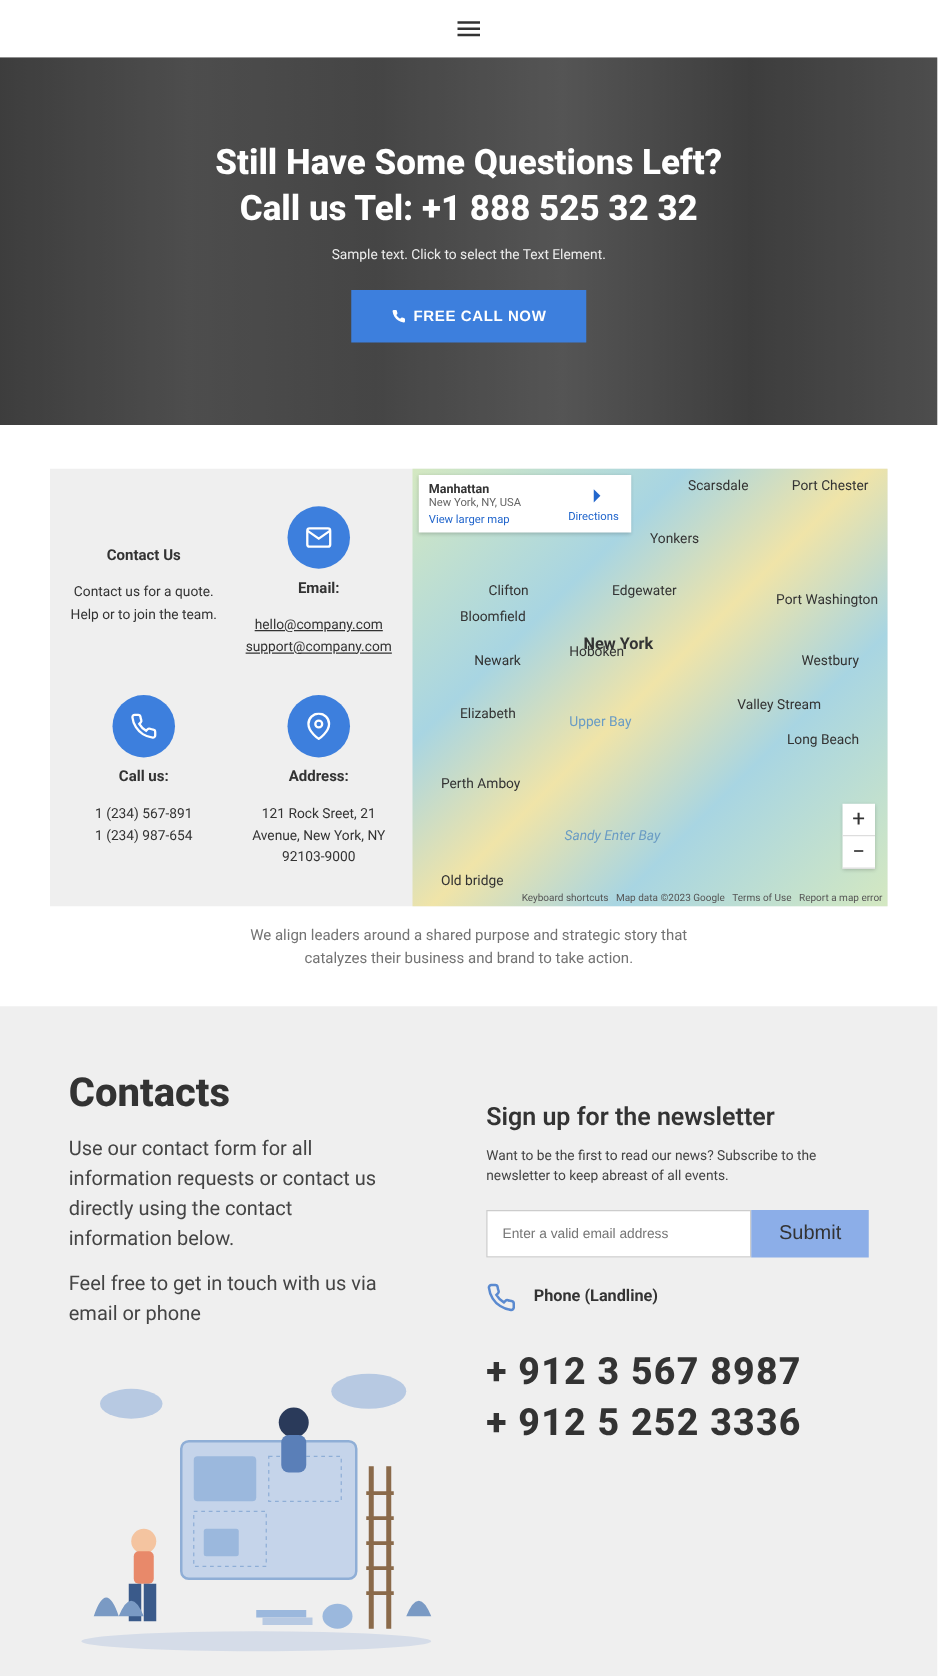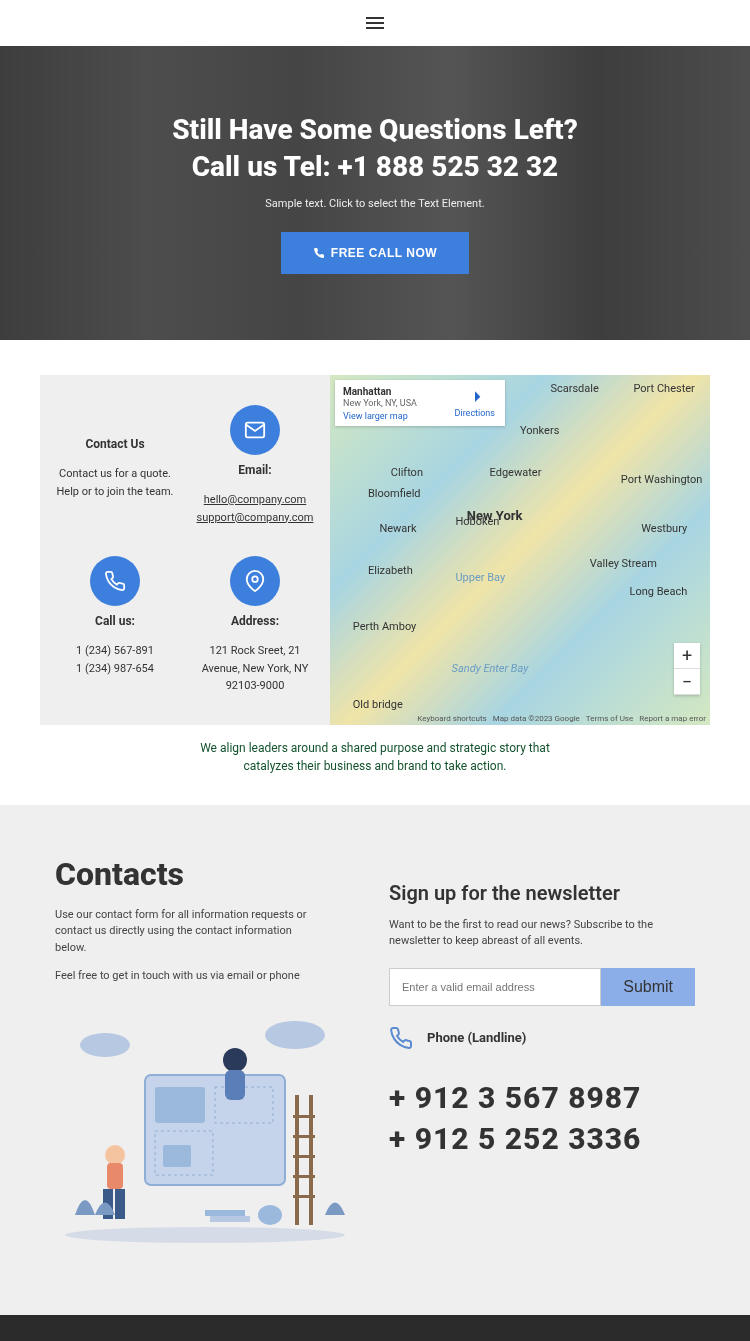--- a/index.html
+++ b/index.html
@@ -26,25 +26,25 @@
 .map-box { position: absolute; top: 5px; left: 5px; background: #fff; padding: 6px 8px 5px; font-size: 10px; width: 170px; box-shadow: 0 1px 3px rgba(0,0,0,0.2); }
 .map-box strong { display: block; font-size: 10px; }
 .map-box .sub { color: #666; font-size: 9px; margin: 1px 0 3px; }
 .map-box .link { color: #2266cc; font-size: 9px; }
 .map-dir { position: absolute; top: 10px; right: 10px; text-align: center; color: #2266cc; font-size: 9px; }
 .map-zoom { position: absolute; bottom: 30px; right: 10px; width: 26px; background: #fff; box-shadow: 0 1px 3px rgba(0,0,0,0.2); }
 .map-zoom div { height: 26px; display: flex; align-items: center; justify-content: center; font-size: 18px; border-bottom: 1px solid #ddd; cursor: pointer; }
 .map-attr { position: absolute; bottom: 2px; right: 4px; font-size: 8px; color: #555; }
 .map-attr span { margin-left: 6px; }
 .map-label { position: absolute; font-size: 11px; color: #333; }
-.under-text { text-align: center; font-size: 12px; line-height: 1.5; margin-top: 14px; color: #14532d; padding: 0 150px; }
+.under-text { text-align: center; font-size: 12px; line-height: 1.5; margin-top: 14px; color: #737373; padding: 0 150px; }
 .section-contacts { background: #efefef; padding: 50px 55px 70px; display: flex; gap: 28px; }
 .contacts-left { flex: 1; }
 .contacts-left h2 { font-size: 32px; font-weight: 800; margin-bottom: 14px; }
-.contacts-left p { font-size: 11px; line-height: 1.5; margin-bottom: 12px; color: #444; max-width: 260px; }
+.contacts-left p { font-size: 16px; line-height: 1.5; margin-bottom: 12px; color: #444; max-width: 260px; }
 .illustration { margin-top: 30px; width: 300px; height: 230px; position: relative; }
 .contacts-right { flex: 1; padding-top: 26px; }
 .contacts-right h3 { font-size: 20px; font-weight: 600; margin-bottom: 12px; }
 .contacts-right p.desc { font-size: 11px; line-height: 1.5; color: #444; margin-bottom: 18px; }
 .email-row { display: flex; margin-bottom: 20px; }
 .email-row input { flex: 1; border: 1px solid #ccc; padding: 10px 12px; font-size: 11px; background: #fff; }
 .email-row button { background: #8caee8; border: none; padding: 10px 22px; font-size: 16px; cursor: pointer; color: #333; }
 .phone-label { display: flex; align-items: center; gap: 14px; font-size: 13px; font-weight: 700; margin-bottom: 30px; }
 .phone-label .pi { width: 24px; height: 24px; }
 .phone-big { font-size: 30px; font-weight: 800; letter-spacing: 1px; margin-bottom: 6px; }

